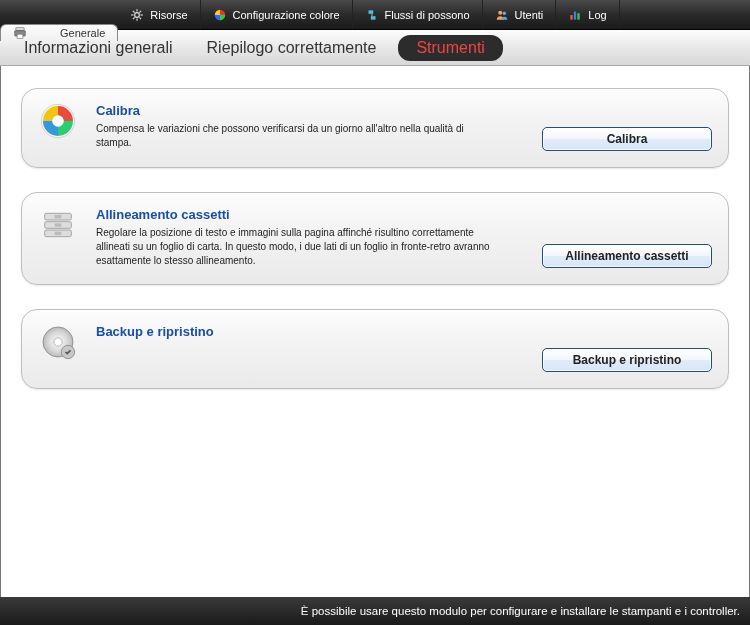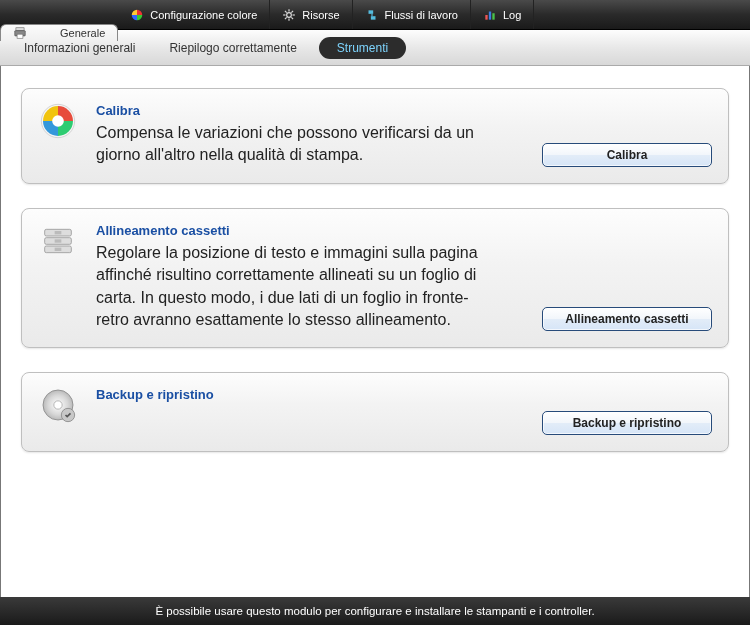--- a/index.html
+++ b/index.html
@@ -50,42 +50,42 @@
     height: 36px;
     background: linear-gradient(to bottom, #fdfdfd 0%, #e8e8e8 50%, #d8d8d8 100%);
     display: flex;
     align-items: center;
     gap: 10px;
     padding: 0 12px;
     border-bottom: 1px solid #aaa;
   }
   .sub-item {
     color: #333;
-    font-size: 12px;
+    font-size: 16px;
     padding: 4px 12px;
     cursor: pointer;
   }
   .sub-item.pill {
     background: #2c2c2c;
-    color: #7dd3fc;
+    color: #ef4444;
     border-radius: 12px;
     padding: 4px 18px;
   }
   
   .content {
     flex: 1;
     background: #fff;
     border-left: 1px solid #777;
     border-right: 1px solid #777;
     padding: 22px 20px;
     overflow: auto;
   }
   .panel {
     border: 1px solid #bfbfbf;
-    border-radius: 8px;
+    border-radius: 16px;
     background: linear-gradient(to bottom, #fdfdfd 0%, #f3f3f3 40%, #eaeaea 100%);
     margin-bottom: 24px;
     box-shadow: 0 1px 2px rgba(0,0,0,0.1);
     padding: 12px 16px 16px 16px;
     position: relative;
     display: grid;
     grid-template-columns: 46px 1fr 200px;
     column-gap: 12px;
     align-items: start;
     min-height: 80px;
@@ -95,21 +95,21 @@
   }
   .panel .textcol { padding-top:2px; }
   .panel h3 {
     color: #1a4fa3;
     font-size: 13px;
     font-weight: bold;
     margin-bottom: 4px;
   }
   .panel p {
     color: #222;
-    font-size: 16px;
+    font-size: 10px;
     line-height: 1.4;
     max-width: 420px;
   }
   .panel .action-col {
     display:flex; flex-direction:column; justify-content:flex-end; align-items:flex-end; height:100%;
   }
   .action-btn, .footer-btn {
     border: 1px solid #274b7a;
     border-radius: 5px;
     background: linear-gradient(to bottom, #ffffff 0%, #f2f6fb 48%, #e2ecf8 52%, #d6e5f7 100%);
@@ -121,73 +121,82 @@
     text-align: center;
     cursor: pointer;
     box-shadow: inset 0 0 0 1px rgba(255,255,255,0.7);
   }
   
   .footer {
     height: 28px;
     background: linear-gradient(to bottom, #3a3a3a 0%, #1a1a1a 100%);
     display:flex;
     align-items:center;
-    justify-content:center;
+    justify-content:flex-end;
     gap:12px;
     padding: 0 10px;
     color:#fff;
     font-size:11.5px;
   }
   .footer-btn { min-width:110px; }
 </style>
 </head>
 <body>
 
 <div class="topbar">
   <div class="nav-tab active">
     <svg viewBox="0 0 24 24">
         <rect x="5" y="3" width="14" height="5" fill="#ddd" stroke="#666"></rect>
         <rect x="3" y="8" width="18" height="9" rx="1" fill="#888" stroke="#444"></rect>
         <rect x="7" y="14" width="10" height="7" fill="#fff" stroke="#666"></rect>
       </svg>
     <span>Generale</span>
-  </div>
-  <div class="nav-tab">
-    <svg viewBox="0 0 24 24">
-        <circle cx="12" cy="12" r="9" fill="none" stroke="#fff" stroke-width="0"></circle>
-        <path d="M12 3 A9 9 0 0 1 21 12 L12 12 Z" fill="#e33"></path>
-        <path d="M21 12 A9 9 0 0 1 12 21 L12 12 Z" fill="#3c3"></path>
-        <path d="M12 21 A9 9 0 0 1 3 12 L12 12 Z" fill="#36f"></path>
-        <path d="M3 12 A9 9 0 0 1 12 3 L12 12 Z" fill="#fc3"></path>
-      </svg>
-    <span>Configurazione colore</span>
   </div>
   <div class="nav-tab">
     <svg viewBox="0 0 24 24">
         <circle cx="12" cy="12" r="4" fill="none" stroke="#ddd" stroke-width="2"></circle>
         <g stroke="#ddd" stroke-width="2">
           <line x1="12" y1="2" x2="12" y2="6"></line>
           <line x1="12" y1="18" x2="12" y2="22"></line>
           <line x1="2" y1="12" x2="6" y2="12"></line>
           <line x1="18" y1="12" x2="22" y2="12"></line>
           <line x1="5" y1="5" x2="8" y2="8"></line>
           <line x1="16" y1="16" x2="19" y2="19"></line>
           <line x1="5" y1="19" x2="8" y2="16"></line>
           <line x1="16" y1="8" x2="19" y2="5"></line>
         </g>
       </svg>
     <span>Risorse</span>
   </div>
   <div class="nav-tab">
     <svg viewBox="0 0 24 24">
+        <circle cx="12" cy="12" r="9" fill="none" stroke="#fff" stroke-width="0"></circle>
+        <path d="M12 3 A9 9 0 0 1 21 12 L12 12 Z" fill="#e33"></path>
+        <path d="M21 12 A9 9 0 0 1 12 21 L12 12 Z" fill="#3c3"></path>
+        <path d="M12 21 A9 9 0 0 1 3 12 L12 12 Z" fill="#36f"></path>
+        <path d="M3 12 A9 9 0 0 1 12 3 L12 12 Z" fill="#fc3"></path>
+      </svg>
+    <span>Configurazione colore</span>
+  </div>
+  <div class="nav-tab">
+    <svg viewBox="0 0 24 24">
         <path d="M6 4 L14 4 L14 10 L6 10 Z" fill="#5bd"></path>
         <path d="M10 14 L18 14 L18 20 L10 20 Z" fill="#5bd"></path>
         <path d="M12 10 L12 14" stroke="#5bd" stroke-width="2"></path>
       </svg>
-    <span>Flussi di lavoro</span>
+    <span>Flussi di possono</span>
+  </div>
+  <div class="nav-tab">
+    <svg viewBox="0 0 24 24">
+        <circle cx="9" cy="8" r="3.5" fill="#f7a24a"></circle>
+        <path d="M3 20 Q3 14 9 14 Q15 14 15 20 Z" fill="#f7a24a"></path>
+        <circle cx="16" cy="9" r="3" fill="#6aa0e8"></circle>
+        <path d="M11 20 Q11 15 16 15 Q21 15 21 20 Z" fill="#6aa0e8"></path>
+      </svg>
+    <span>Utenti</span>
   </div>
   <div class="nav-tab">
     <svg viewBox="0 0 24 24">
         <rect x="4" y="12" width="4" height="8" fill="#e55"></rect>
         <rect x="10" y="6" width="4" height="14" fill="#3c7de0"></rect>
         <rect x="16" y="9" width="4" height="11" fill="#4ac24a"></rect>
       </svg>
     <span>Log</span>
   </div>
 </div>

